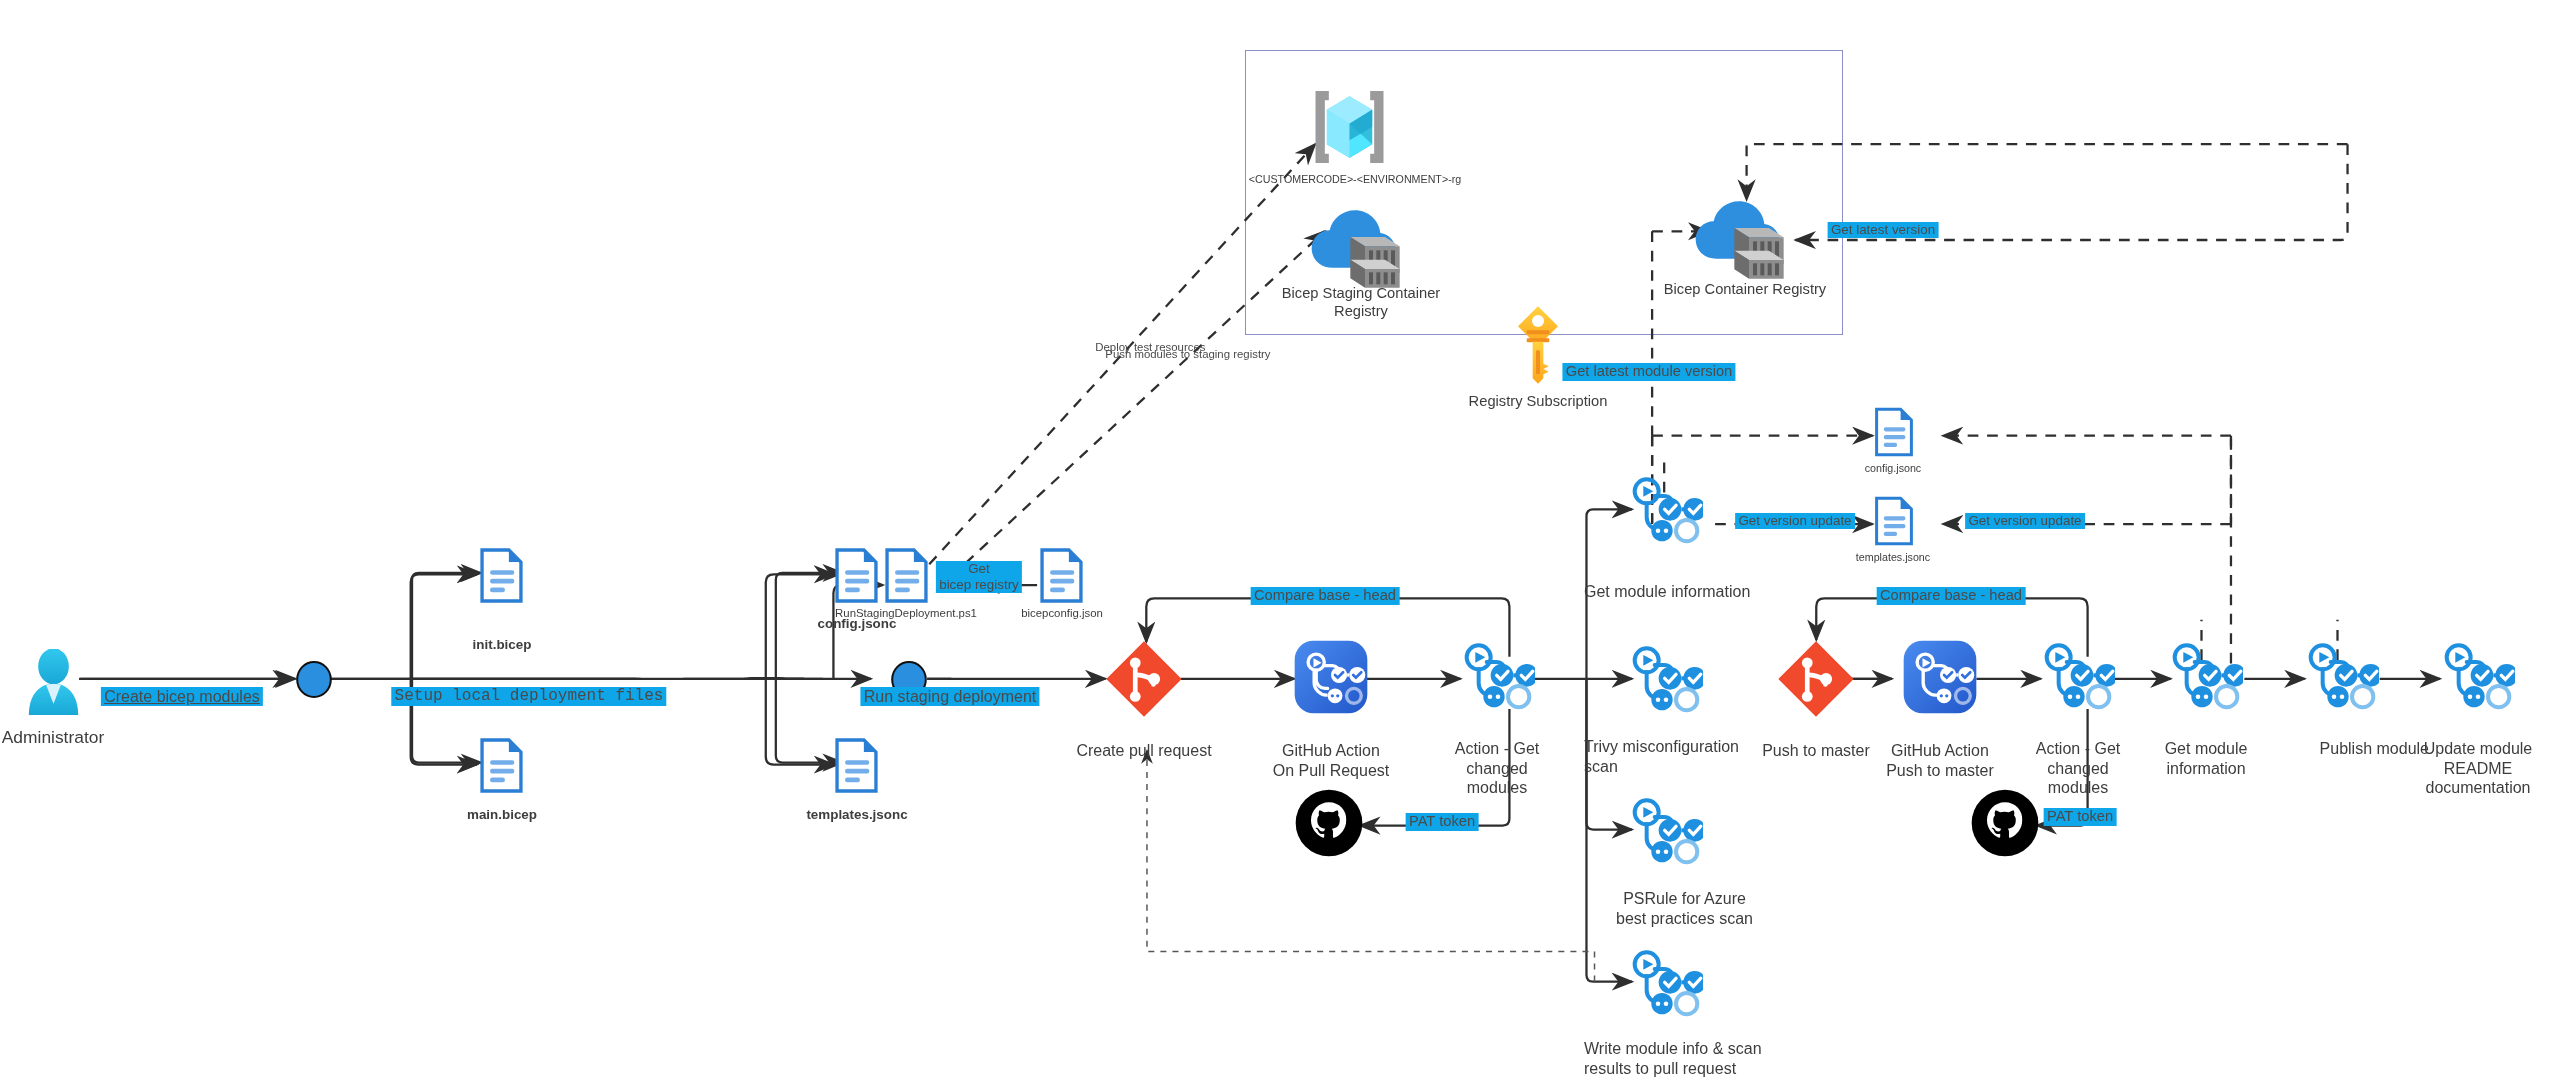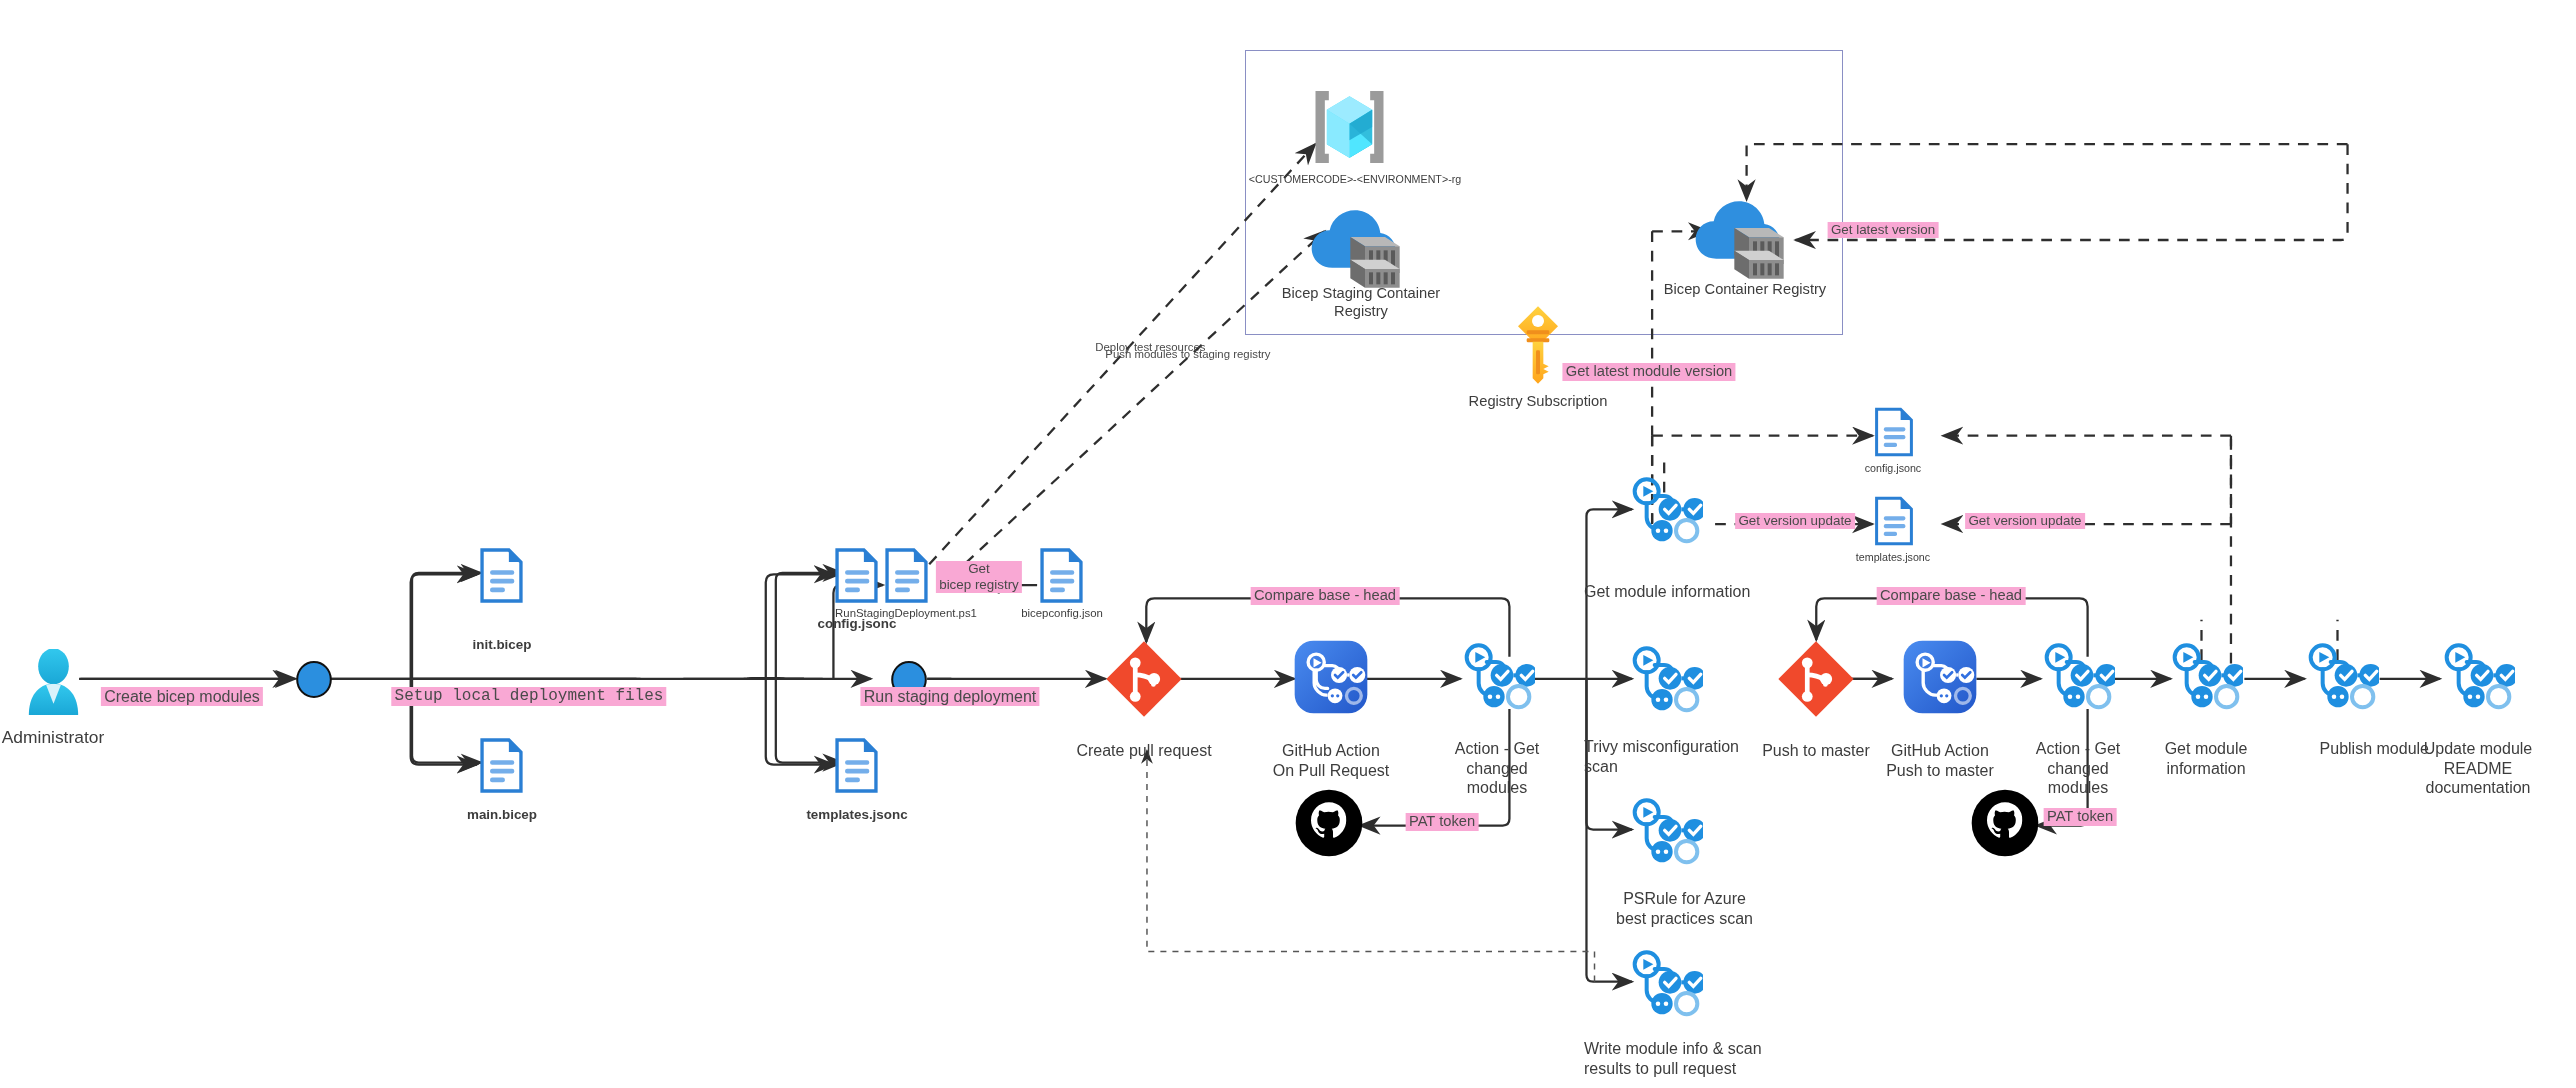--- a/index.html
+++ b/index.html
@@ -2,21 +2,21 @@
 <html style="font-size:10.7px"><head>
 <meta charset="utf-8">
 <title>Bicep Module CI/CD Architecture Diagram</title>
 <style>
   html,body{margin:0;padding:0;background:#ffffff;}
   body{font-family:"Liberation Sans", sans-serif;color:#3a3a3a;}
   #canvas{position:relative;width:2576px;height:1089px;background:#ffffff;overflow:hidden;}
   svg.layer{position:absolute;left:0;top:0;width:2576px;height:1089px;pointer-events:none;}
   .node{position:absolute;}
   .nlabel{position:absolute;text-align:center;color:#3d3d3d;line-height:1.22;white-space:pre-line;}
-  .elabel{position:absolute;color:#4a4a4a;background:#f9a8d4;padding:0 3.3px;white-space:pre-line;line-height:1.2;}
+  .elabel{position:absolute;color:#4a4a4a;background:#0ea5e9;padding:0 3.3px;white-space:pre-line;line-height:1.2;}
   .f26{font-size:17.4px;}
   .f24{font-size:16px;margin-top:19px;}
   .f22{font-size:14.7px;}
   .f20{font-size:13.4px;}
   .f17{font-size:11.4px;}
   .f16{font-size:10.7px;}
   .bold{font-weight:bold;}
   .ctr{transform:translateX(-50%);}
   .grpbox{position:absolute;border:1.3px solid #8a8fc4;background:transparent;}
 </style>
@@ -801,21 +801,21 @@
       <circle cx="49" cy="82" r="16" fill="#1f8fe0"></circle>
       <circle cx="43" cy="82" r="3.4" fill="#ffffff"></circle>
         <circle cx="55" cy="82" r="3.4" fill="#ffffff"></circle>
       <circle cx="86" cy="82" r="16" fill="none" stroke="#7fc0ee" stroke-width="6"></circle>
     </svg>
   </div>
   <div class="nlabel f24 ctr" style="left:2478px;top:720px;width:167px;">Update module
 README
 documentation</div>
 
-  <div class="elabel f24 ctr" style="left:182px;top:668px;">Create bicep modules</div>
+  <div class="elabel f24 ctr" style="left:182px;top:668px;text-decoration:underline;">Create bicep modules</div>
   <div class="elabel f24 ctr" style="left:529px;top:668px;font-family:Liberation Mono, monospace;">Setup local deployment files</div>
   <div class="elabel f24 ctr" style="left:950px;top:668px;">Run staging deployment</div>
   <div class="elabel f20 ctr" style="left:979px;top:561px;text-align:center;">Get
 bicep registry</div>
   <div class="elabel f17" style="left:1045px;top:341px;background:transparent;margin-left:47px;">Deploy test resources</div>
   <div class="elabel f17" style="left:1102px;top:348px;background:transparent;">Push modules to staging registry</div>
 
   <div class="elabel f20 ctr" style="left:1883px;top:222px;">Get latest version</div>
   <div class="elabel f22 ctr" style="left:1649px;top:363px;">Get latest module version</div>
 

